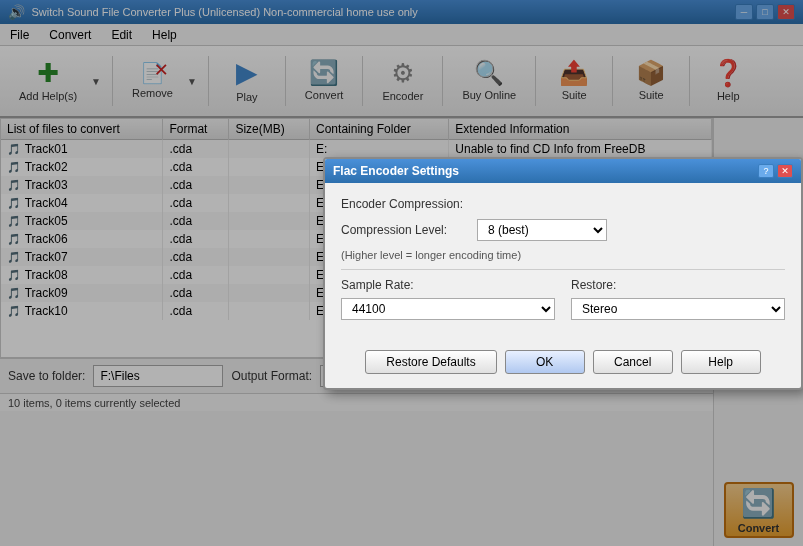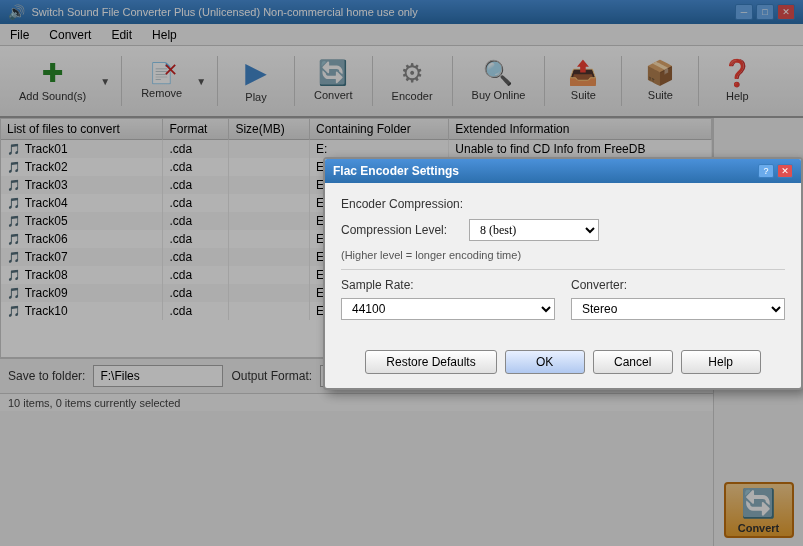--- a/index.html
+++ b/index.html
@@ -239,32 +239,31 @@
       cursor: pointer;
       display: flex; align-items: center; justify-content: center;
       border-radius: 2px;
     }
     .modal-btn-small.close { background: #e05050; }
     .modal-body { padding: 14px 16px; }
     .section-title { font-size: 12px; font-weight: normal; margin-bottom: 8px; color: #333; }
     .form-row {
       display: flex;
       align-items: center;
-      gap: 8px;
+      gap: 16px;
       margin-bottom: 8px;
     }
     .form-label { font-size: 12px; color: #333; width: 120px; }
     .form-select {
       border: 1px solid #aaa;
       background: white;
       padding: 2px 6px;
       font-size: 12px;
       height: 22px;
       cursor: pointer;
-      font-family: Liberation Serif, serif;
     }
     .form-note { font-size: 11px; color: #555; }
     .form-row-2col {
       display: flex;
       gap: 16px;
       margin-bottom: 8px;
     }
     .form-group { display: flex; flex-direction: column; gap: 4px; flex: 1; }
     .form-group-label { font-size: 12px; color: #333; margin-bottom: 2px; }
     .form-select-full {
@@ -317,21 +316,21 @@
   <div class="menu-item">Convert</div>
   <div class="menu-item">Edit</div>
   <div class="menu-item">Help</div>
 </div>
 
 <div class="toolbar">
 
   <div class="toolbar-btn-group">
     <div class="toolbar-btn">
       <span class="icon" style="color:#2a8a2a; font-size:26px;">✚</span>
-      <span class="label">Add Sound(s)</span>
+      <span class="label">Add Help(s)</span>
     </div>
     <div class="dropdown-arrow">▼</div>
   </div>
   <div class="toolbar-sep"></div>
 
   <div class="toolbar-btn-group">
     <div class="toolbar-btn">
       <span class="icon" style="color:#cc2222; font-size:24px; position:relative; display:flex; align-items:center; justify-content:center;">
         <span style="font-size:20px;">📄</span>
         <span style="position:absolute; color:#cc2222; font-size:18px; top:-2px; right:-4px;">✕</span>
@@ -542,21 +541,21 @@
         <div class="form-group">
           <span class="form-group-label">Sample Rate:</span>
           <select class="form-select-full">
             <option>44100</option>
             <option>22050</option>
             <option>11025</option>
             <option>8000</option>
           </select>
         </div>
         <div class="form-group">
-          <span class="form-group-label">Converter:</span>
+          <span class="form-group-label">Restore:</span>
           <select class="form-select-full">
             <option>Stereo</option>
             <option>Mono</option>
           </select>
         </div>
       </div>
     </div>
 
     <div class="modal-footer">
       <button class="modal-action-btn">Restore Defaults</button>

